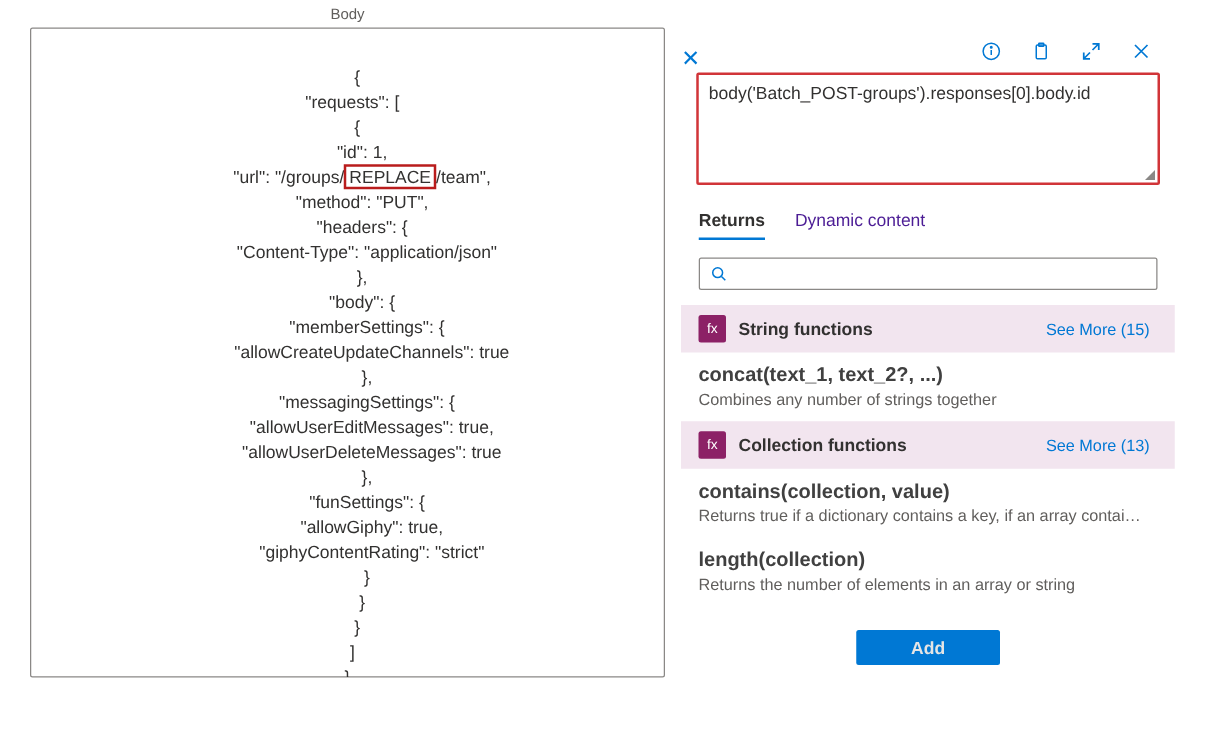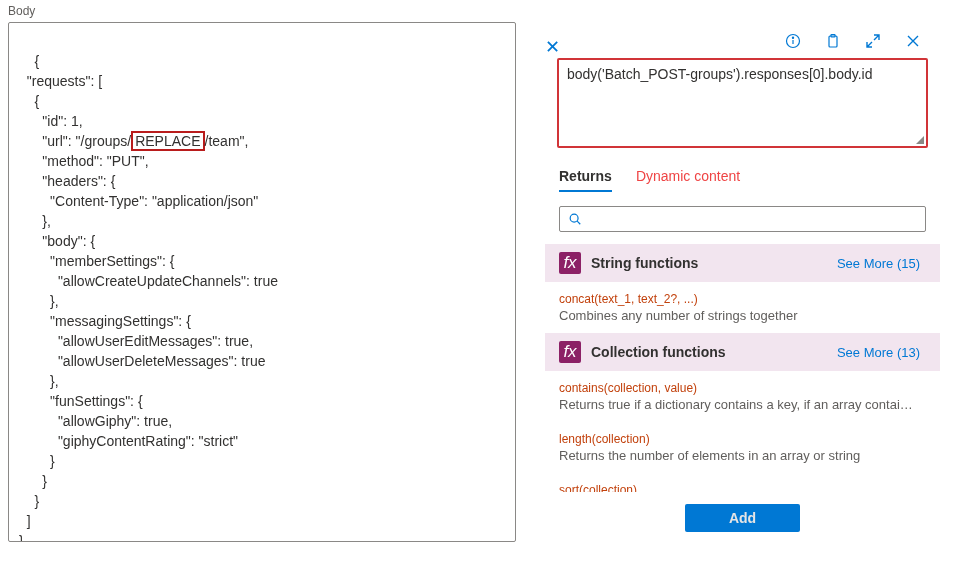--- a/index.html
+++ b/index.html
@@ -12,24 +12,25 @@
       font-size: 13px;
       color: #323130;
       background: #fff;
       width: 980px;
       height: 586px;
       position: relative;
       overflow: hidden;
     }
     .body-panel {
       position: absolute;
-      left: 8px;
+      left: 24px;
       top: 4px;
       width: 508px;
       height: 550px;
+      text-align: center;
     }
     .body-label {
       font-size: 12px;
       color: #605e5c;
       margin-bottom: 4px;
     }
     .code-box {
       border: 1px solid #8a8886;
       border-radius: 2px;
       width: 100%;
@@ -115,21 +116,21 @@
     .tabs {
       display: flex;
       gap: 24px;
       padding: 0 14px;
       border-bottom: 0;
     }
     .tab {
       font-size: 14px;
       padding-bottom: 6px;
       cursor: pointer;
-      color: #ef4444;
+      color: #4c1d95;
     }
     .tab.active {
       color: #323130;
       font-weight: 600;
       border-bottom: 2px solid #0078d4;
     }
     .search-box {
       margin: 14px 14px 12px 14px;
       border: 1px solid #8a8886;
       border-radius: 2px;
@@ -165,44 +166,43 @@
     .category-left {
       display: flex;
       align-items: center;
       gap: 10px;
     }
     .fx-badge {
       width: 22px;
       height: 22px;
       background: #8c2166;
       color: #fff;
-      font-style: italic;
-      font-size: 17px;
+      font-size: 11px;
       display: flex;
       align-items: center;
       justify-content: center;
       border-radius: 2px;
     }
     .category-title {
       font-size: 14px;
       color: #323130;
       font-weight: 600;
     }
     .see-more {
       color: #0078d4;
       font-size: 13px;
       cursor: pointer;
     }
     .fn-item {
       padding: 10px 20px 10px 14px;
     }
     .fn-name {
-      font-weight: 400;
-      font-size: 12px;
-      color: #c2410c;
+      font-weight: 700;
+      font-size: 16px;
+      color: #404040;
     }
     .fn-desc {
       font-size: 13px;
       color: #605e5c;
       margin-top: 2px;
       white-space: nowrap;
       overflow: hidden;
       text-overflow: ellipsis;
     }
     .add-btn-wrap {

